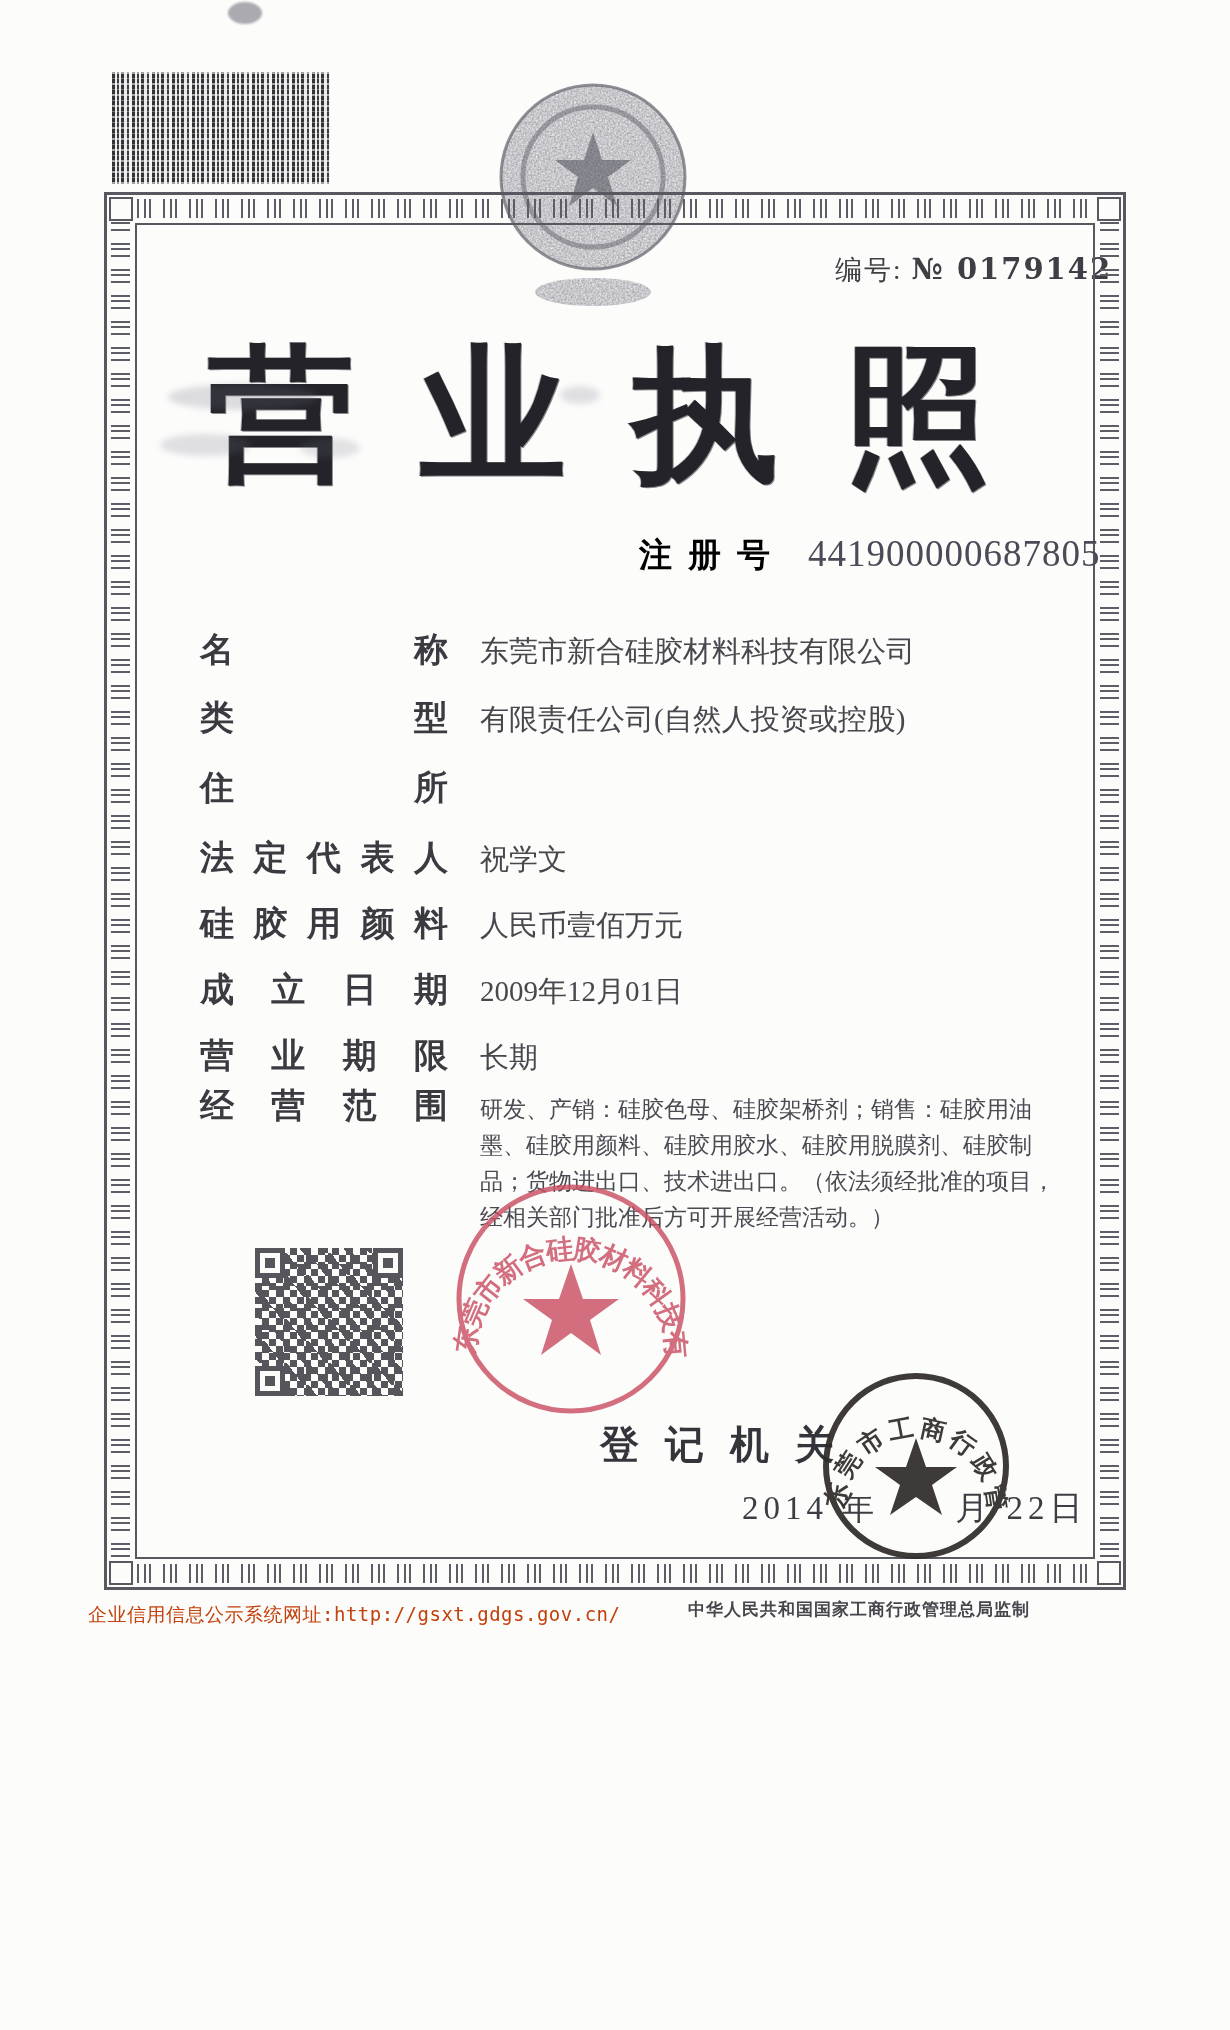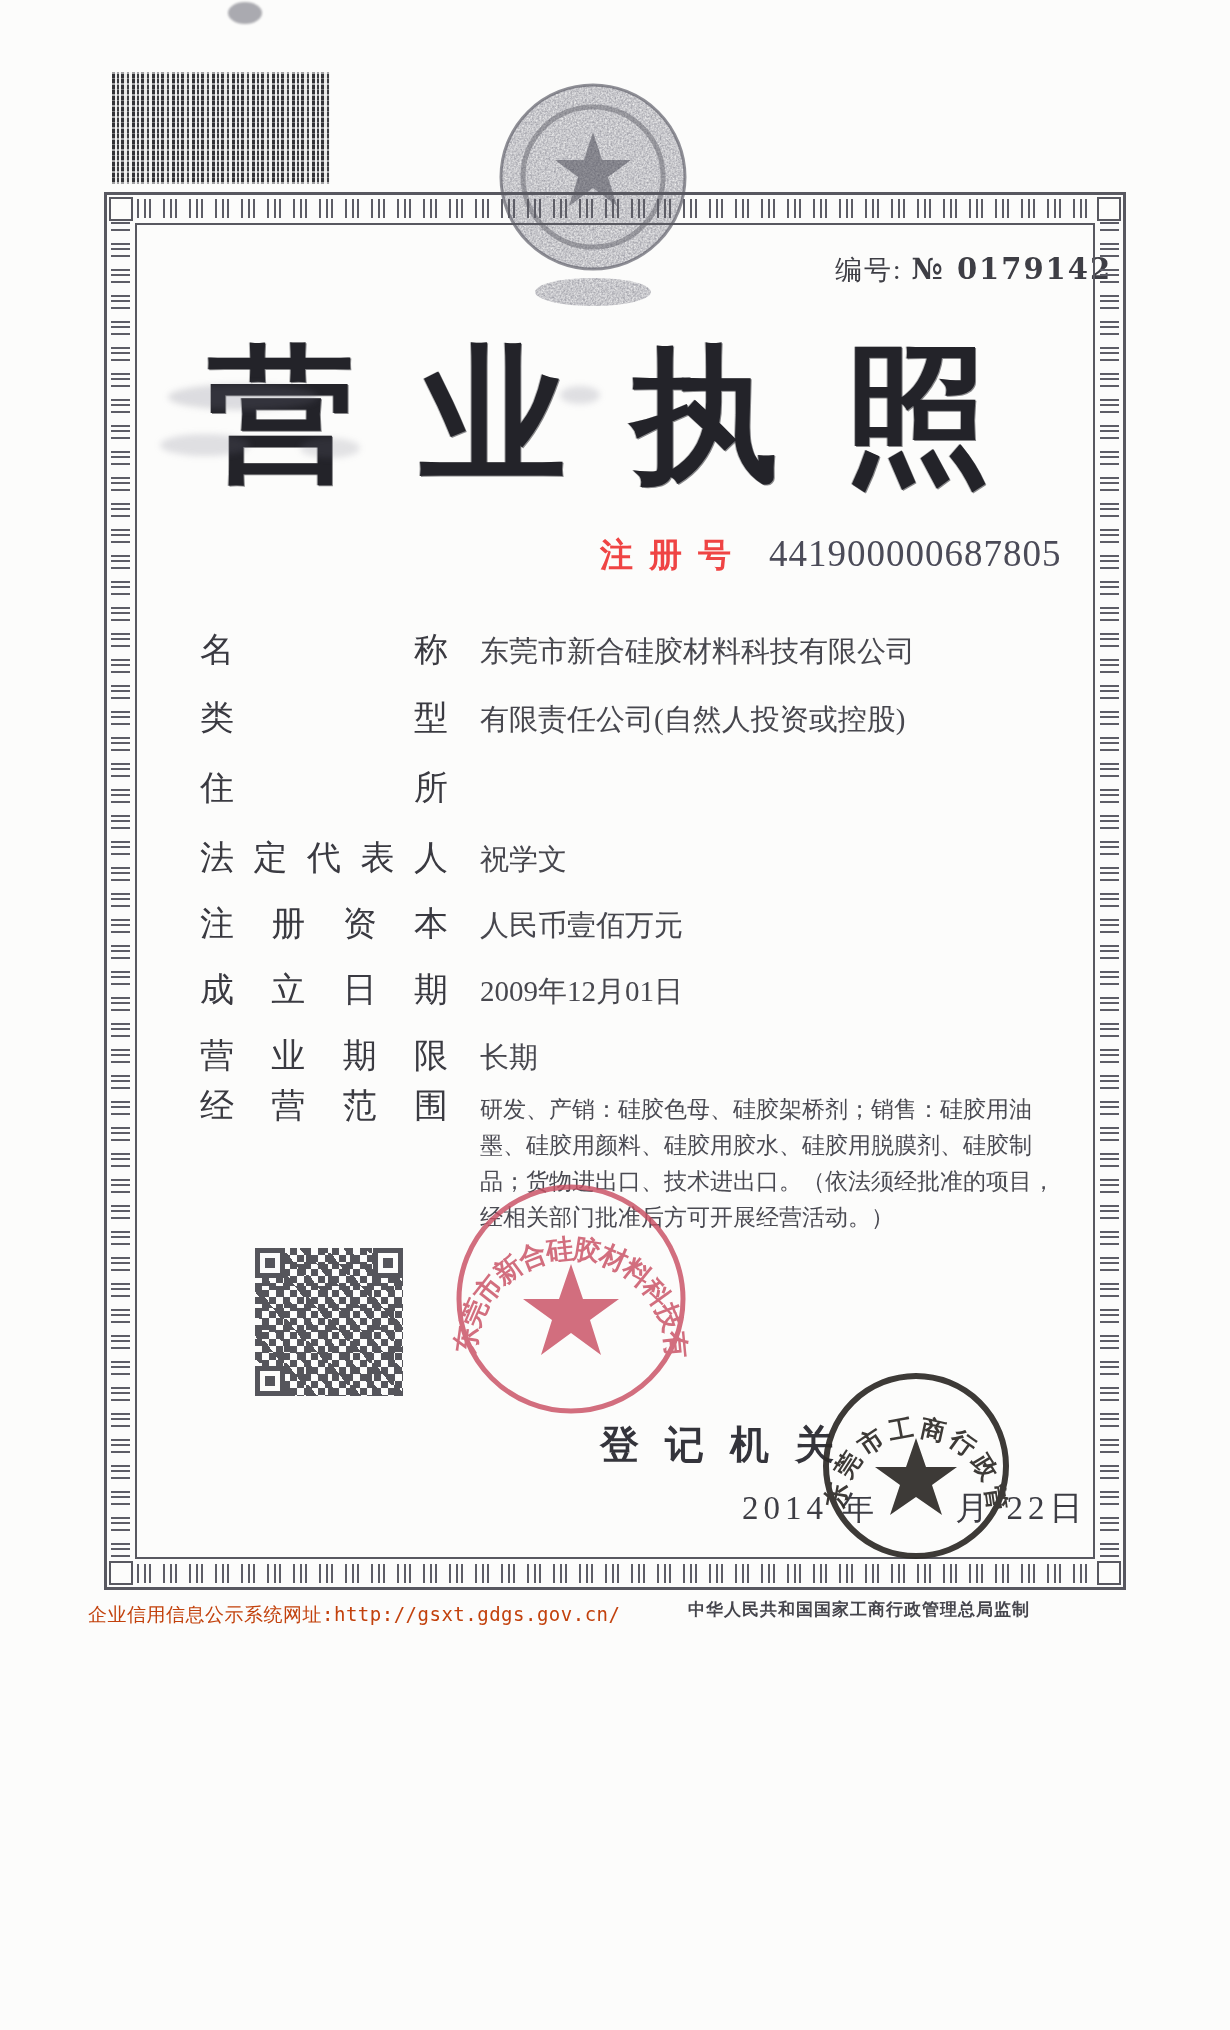--- a/index.html
+++ b/index.html
@@ -37,26 +37,26 @@
   .serial b{font-family:"DejaVu Serif",serif;font-weight:700;font-size:29px;}
 
   
   .title{position:absolute;left:104px;top:318px;width:1016px;text-align:center;
          font-family:"Liberation Sans","DejaVu Sans",sans-serif;font-weight:800;
          font-size:146px;letter-spacing:66px;padding-left:40px;box-sizing:border-box;
          color:#232329;text-shadow:1px 1px 0 rgba(40,40,46,.55), -1px 0 0 rgba(40,40,46,.35);}
 
   
   .regno{position:absolute;left:600px;top:532px;white-space:nowrap;}
-  .regno .lab{font-size:33px;letter-spacing:16px;color:#ef4444;font-weight:700;}
+  .regno .lab{font-size:33px;letter-spacing:16px;color:#000000;font-weight:700;margin-left:39px;}
   .regno .num{font-size:37px;color:#4b4b58;margin-left:18px;letter-spacing:1px;}
 
   
   .row{position:absolute;left:200px;width:880px;display:flex;align-items:flex-start;}
-  .row .lab{width:248px;flex:none;font-size:34px;font-weight:400;color:#3a3a41;
+  .row .lab{width:248px;flex:none;font-size:34px;font-weight:700;color:#3a3a41;
             text-align:justify;text-align-last:justify;line-height:1.15;}
   .row .val{margin-left:32px;font-size:29px;color:#47474e;line-height:1.2;padding-top:4px;}
   .row.scope .val{font-size:23px;line-height:36px;width:590px;
                   color:#4a4a52;padding-top:6px;}
 
   
   .qr{position:absolute;left:255px;top:1248px;width:148px;height:148px;opacity:.88;
       background:
         repeating-conic-gradient(#3e3e46 0% 25%,transparent 0% 50%) 0 0/14px 14px,
         repeating-conic-gradient(transparent 0% 25%,#3e3e46 0% 40%,transparent 0% 50%) 7px 5px/22px 22px;
@@ -143,21 +143,21 @@
     <div class="val">有限责任公司(自然人投资或控股)</div>
   </div>
   <div class="row" style="top:768px">
     <div class="lab">住所</div>
   </div>
   <div class="row" style="top:838px">
     <div class="lab">法定代表人</div>
     <div class="val">祝学文</div>
   </div>
   <div class="row" style="top:904px">
-    <div class="lab">注册资本</div>
+    <div class="lab">硅胶用颜料</div>
     <div class="val">人民币壹佰万元</div>
   </div>
   <div class="row" style="top:970px">
     <div class="lab">成立日期</div>
     <div class="val">2009年12月01日</div>
   </div>
   <div class="row" style="top:1036px">
     <div class="lab">营业期限</div>
     <div class="val">长期</div>
   </div>

